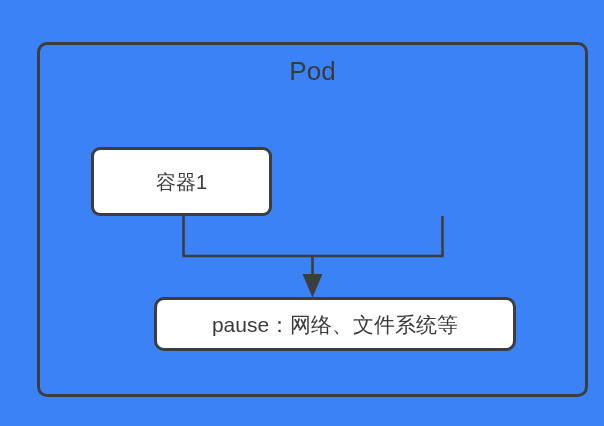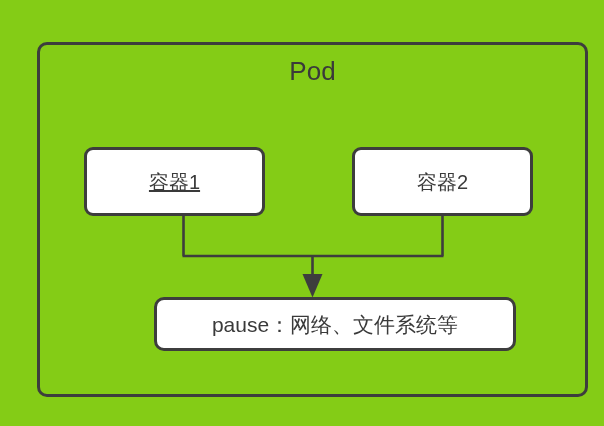--- a/index.html
+++ b/index.html
@@ -4,21 +4,21 @@
 <style>
   html, body {
     margin: 0;
     padding: 0;
     background: #ffffff;
   }
   .stage {
     position: relative;
     width: 604px;
     height: 426px;
-    background: #84cc16;
+    background: #3b82f6;
     overflow: hidden;
     font-family: "Liberation Sans", "DejaVu Sans", sans-serif;
     color: #3a3a3a;
   }
   .pod-box {
     position: absolute;
     left: 37px;
     top: 42px;
     width: 551px;
     height: 355px;
@@ -47,25 +47,24 @@
     align-items: center;
     justify-content: center;
   }
   .node .node-label {
     font-size: 20px;
     line-height: 1;
     color: #3a3a3a;
     white-space: nowrap;
   }
   .node-container1 {
-    left: 84px;
+    left: 91px;
     top: 147px;
     width: 181px;
     height: 69px;
-    text-decoration: underline;
   }
   .node-container2 {
     left: 352px;
     top: 147px;
     width: 181px;
     height: 69px;
   }
   .node-pause {
     left: 154px;
     top: 297px;
@@ -95,21 +94,18 @@
 
   <svg class="connectors" viewBox="0 0 604 426" xmlns="http://www.w3.org/2000/svg">
     <path d="M183.5 216 V256 M442.5 216 V256 M182.5 256 H443.5 M312.5 256 V277" stroke="#3d3d3d" stroke-width="2.6" fill="none"></path>
     <polygon points="302.5,274 322.5,274 312.5,297.5" fill="#3d3d3d"></polygon>
   </svg>
 
   <div class="node node-container1">
     <span class="node-label">容器1</span>
   </div>
 
-  <div class="node node-container2">
-    <span class="node-label">容器2</span>
-  </div>
 
   <div class="node node-pause">
     <span class="node-label">pause：网络、文件系统等</span>
   </div>
 
 </div>
 
 </body></html>

